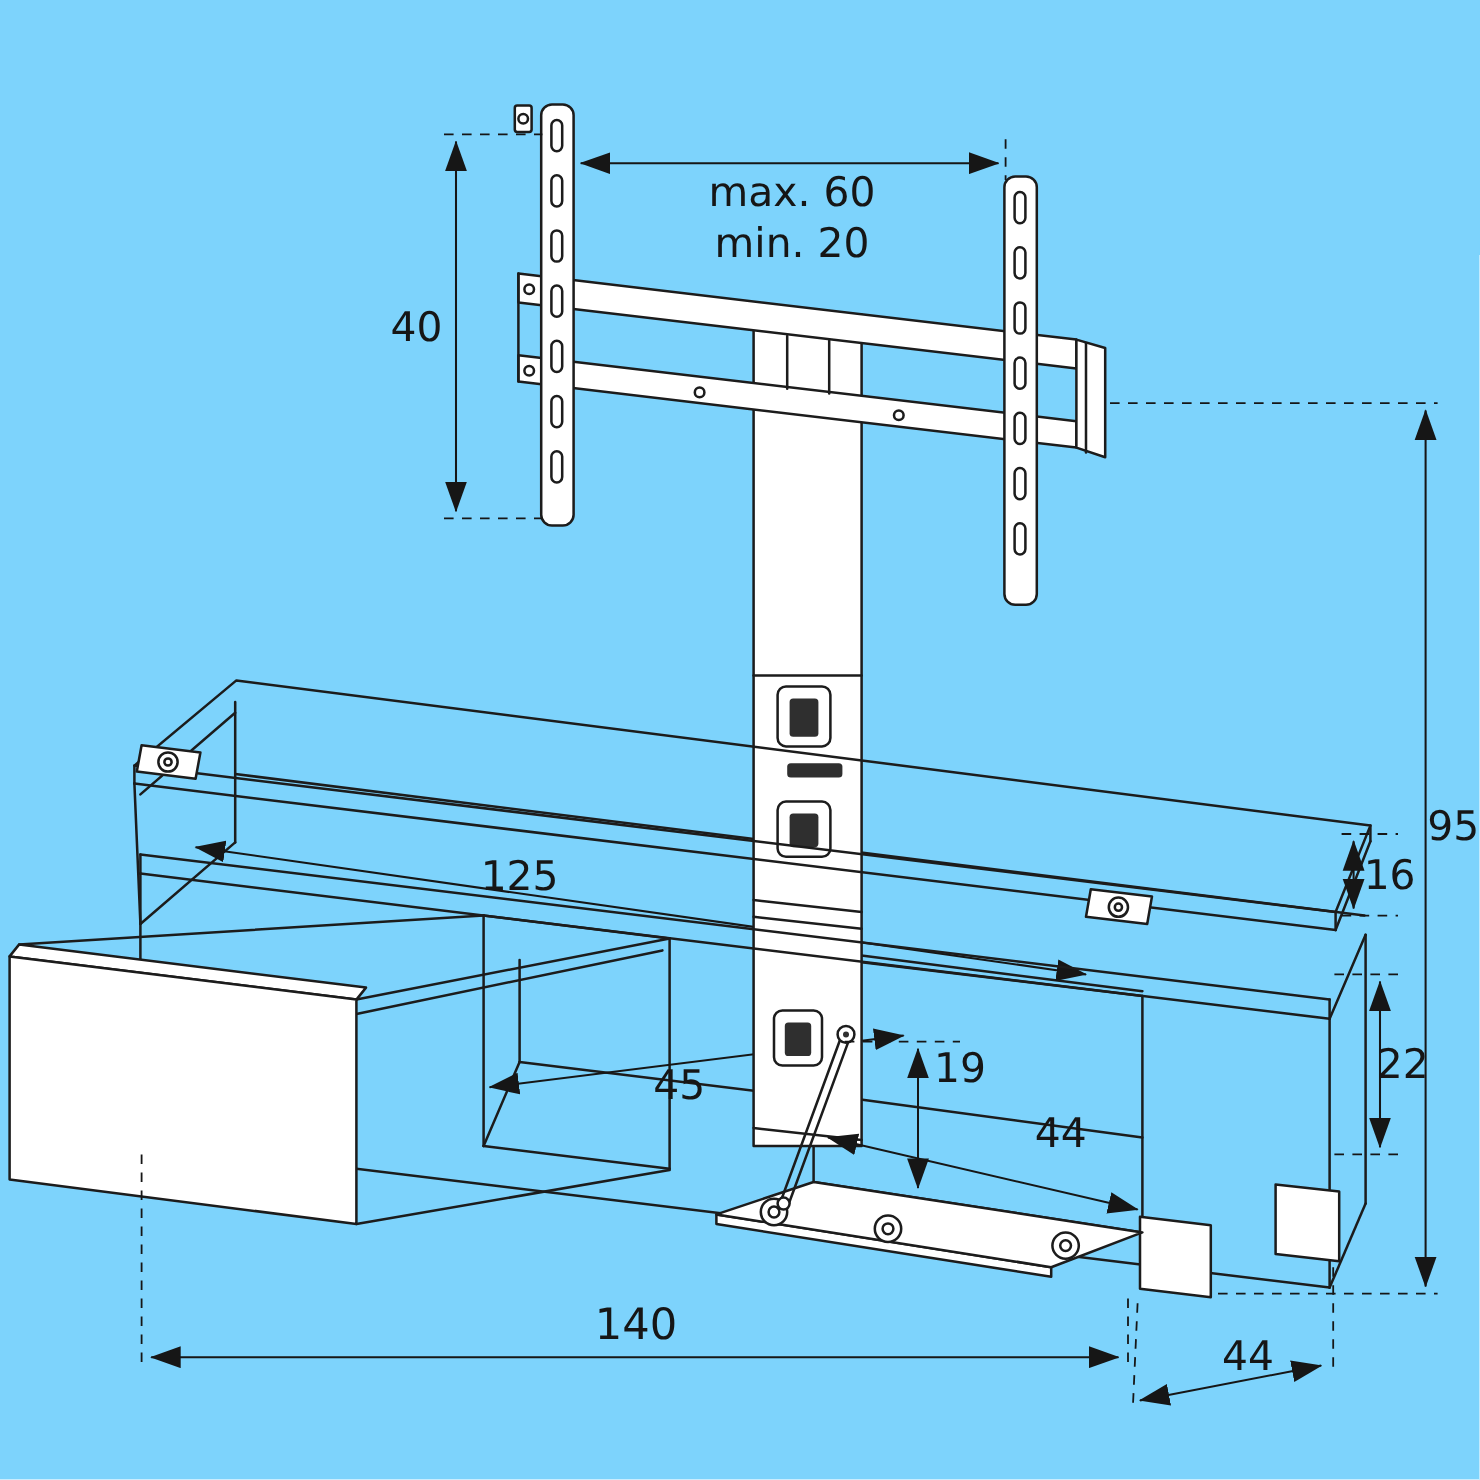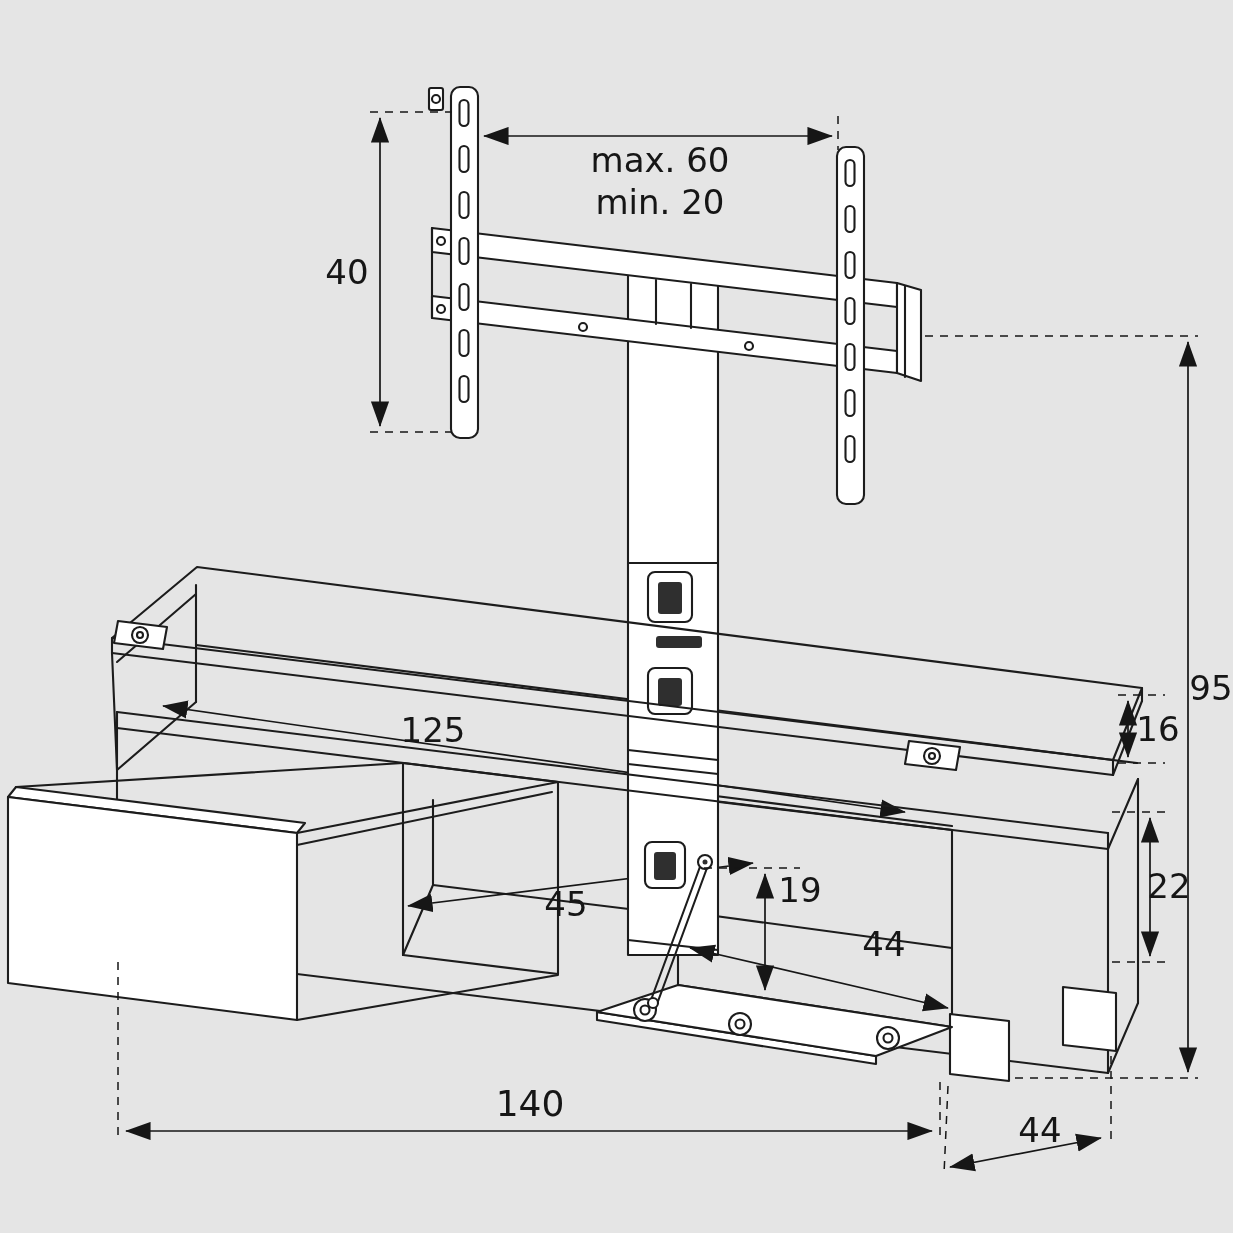--- a/index.html
+++ b/index.html
@@ -1,16 +1,16 @@
 <!DOCTYPE html>
 <html><head>
 <meta charset="utf-8">
 <style>
   html,body{margin:0;padding:0;background:#ffffff;}
-  .frame{position:relative;width:1233px;height:1233px;background:#e5e5e5;overflow:hidden;}
+  .frame{position:relative;width:1233px;height:1233px;background:#7dd3fc;overflow:hidden;}
   svg{display:block;}
   .ln{fill:none;stroke:#1c1c1c;stroke-width:2.1;stroke-linejoin:round;stroke-linecap:round;}
   .fw{fill:#ffffff;stroke:#1c1c1c;stroke-width:2.1;stroke-linejoin:round;}
   .dk{fill:#2f2f2f;stroke:none;}
   .dim{fill:none;stroke:#161616;stroke-width:1.7;}
   .ext{fill:none;stroke:#161616;stroke-width:1.5;stroke-dasharray:8 7;}
   .lbl{font-family:"DejaVu Sans","Liberation Sans",sans-serif;font-size:34px;fill:#161616;}
   .lbl-lg{font-size:36px;}
 </style>
 </head>

